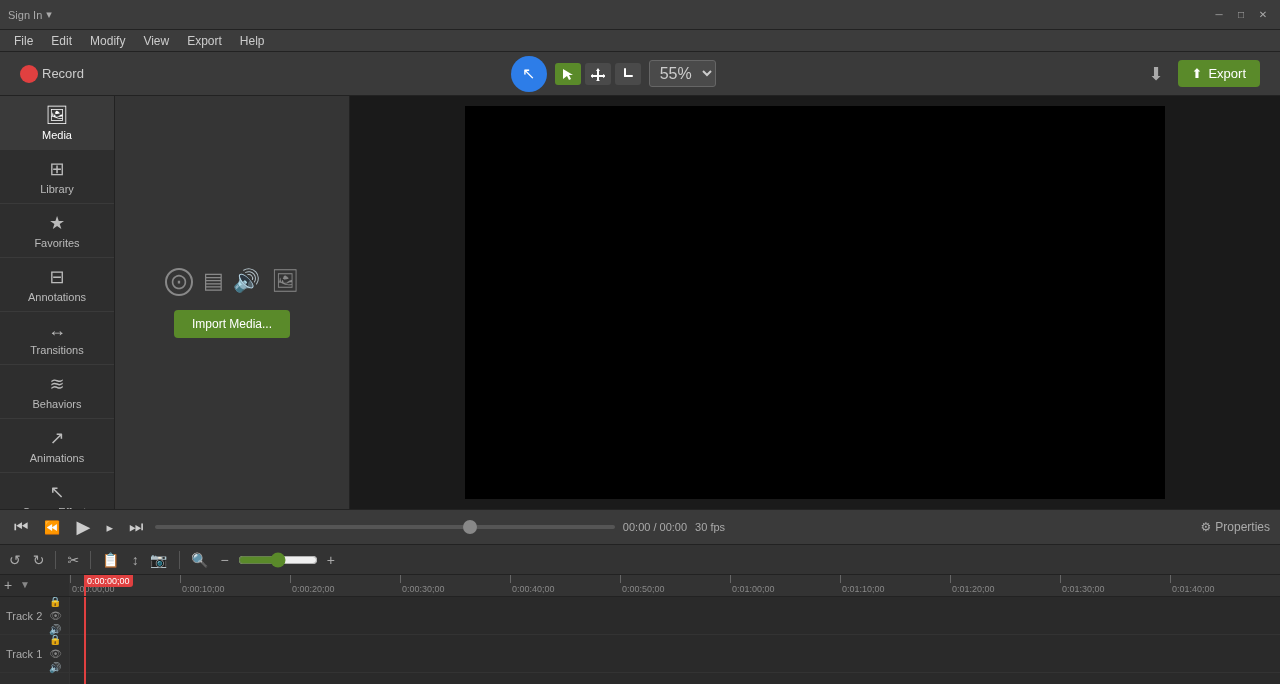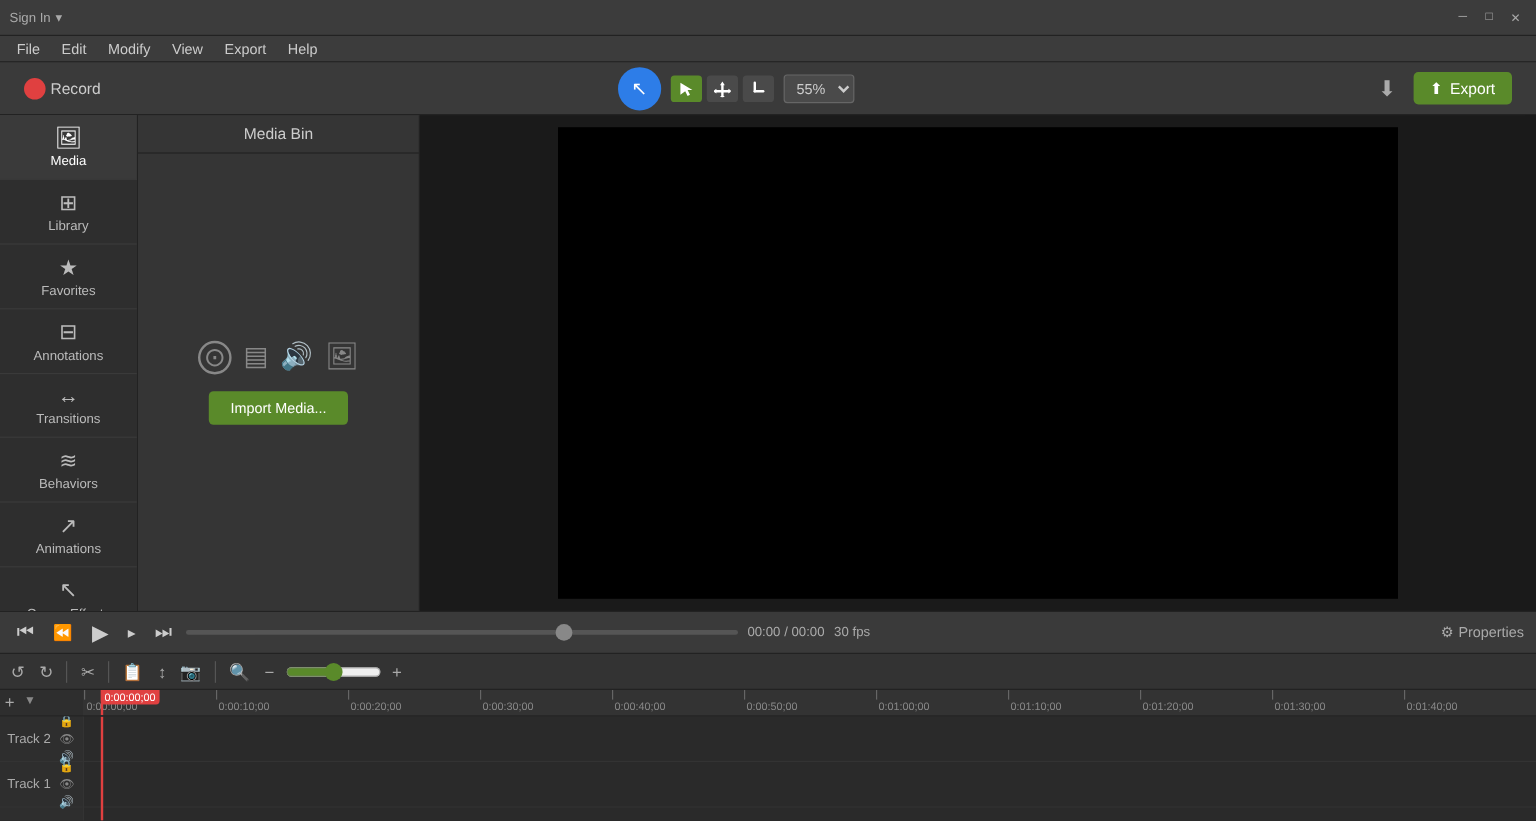--- a/index.html
+++ b/index.html
@@ -48,21 +48,21 @@
     #toolbar .record-icon { width: 18px; height: 18px; border-radius: 50%; background: #e04040; display: inline-block; }
     #toolbar .spacer { flex: 1; }
     #toolbar .cursor-indicator {
       width: 36px; height: 36px; border-radius: 50%; background: #2d7de8;
       display: flex; align-items: center; justify-content: center; color: white; font-size: 14px;
     }
     #toolbar .tool-btn { background: #5a8a2a; border: none; padding: 4px 6px; border-radius: 3px; cursor: pointer; display: flex; align-items: center; }
     #toolbar .tool-btn svg { fill: white; }
     #toolbar .zoom-select {
       background: #4a4a4a; border: 1px solid #666; color: #ccc;
-      padding: 3px 6px; font-size: 12px; border-radius: 3px; cursor: pointer;
+      padding: 3px 6px; font-size: 16px; border-radius: 3px; cursor: pointer;
     }
     #toolbar .export-btn {
       background: #5a8a2a; border: none; color: white; padding: 6px 14px;
       border-radius: 4px; cursor: pointer; font-size: 13px; display: flex; align-items: center; gap: 6px;
     }
 
     
     #main-content {
       display: flex;
       height: calc(684px - 30px - 22px - 44px - 175px);
@@ -314,23 +314,20 @@
       <span>Animations</span>
     </div>
     <div class="sidebar-item">
       <span class="sidebar-icon">↖</span>
       <span>Cursor Effects</span>
     </div>
 
   </div>
 
   <div id="media-bin">
-    <div id="media-bin-header">
-      <span>Media Bin</span>
-    </div>
     <div id="media-bin-body">
       <div class="media-icons">
         <span style="font-size:22px;color:#888;border:2px solid #888;border-radius:50%;width:28px;height:28px;display:flex;align-items:center;justify-content:center;">⊙</span>
         <span style="font-size:22px;color:#888;">▤</span>
         <span style="font-size:22px;color:#888;">🔊</span>
         <span style="font-size:22px;color:#888;">🖼</span>
       </div>
       <button class="import-btn">
         <span>Import Media...</span>
       </button>

